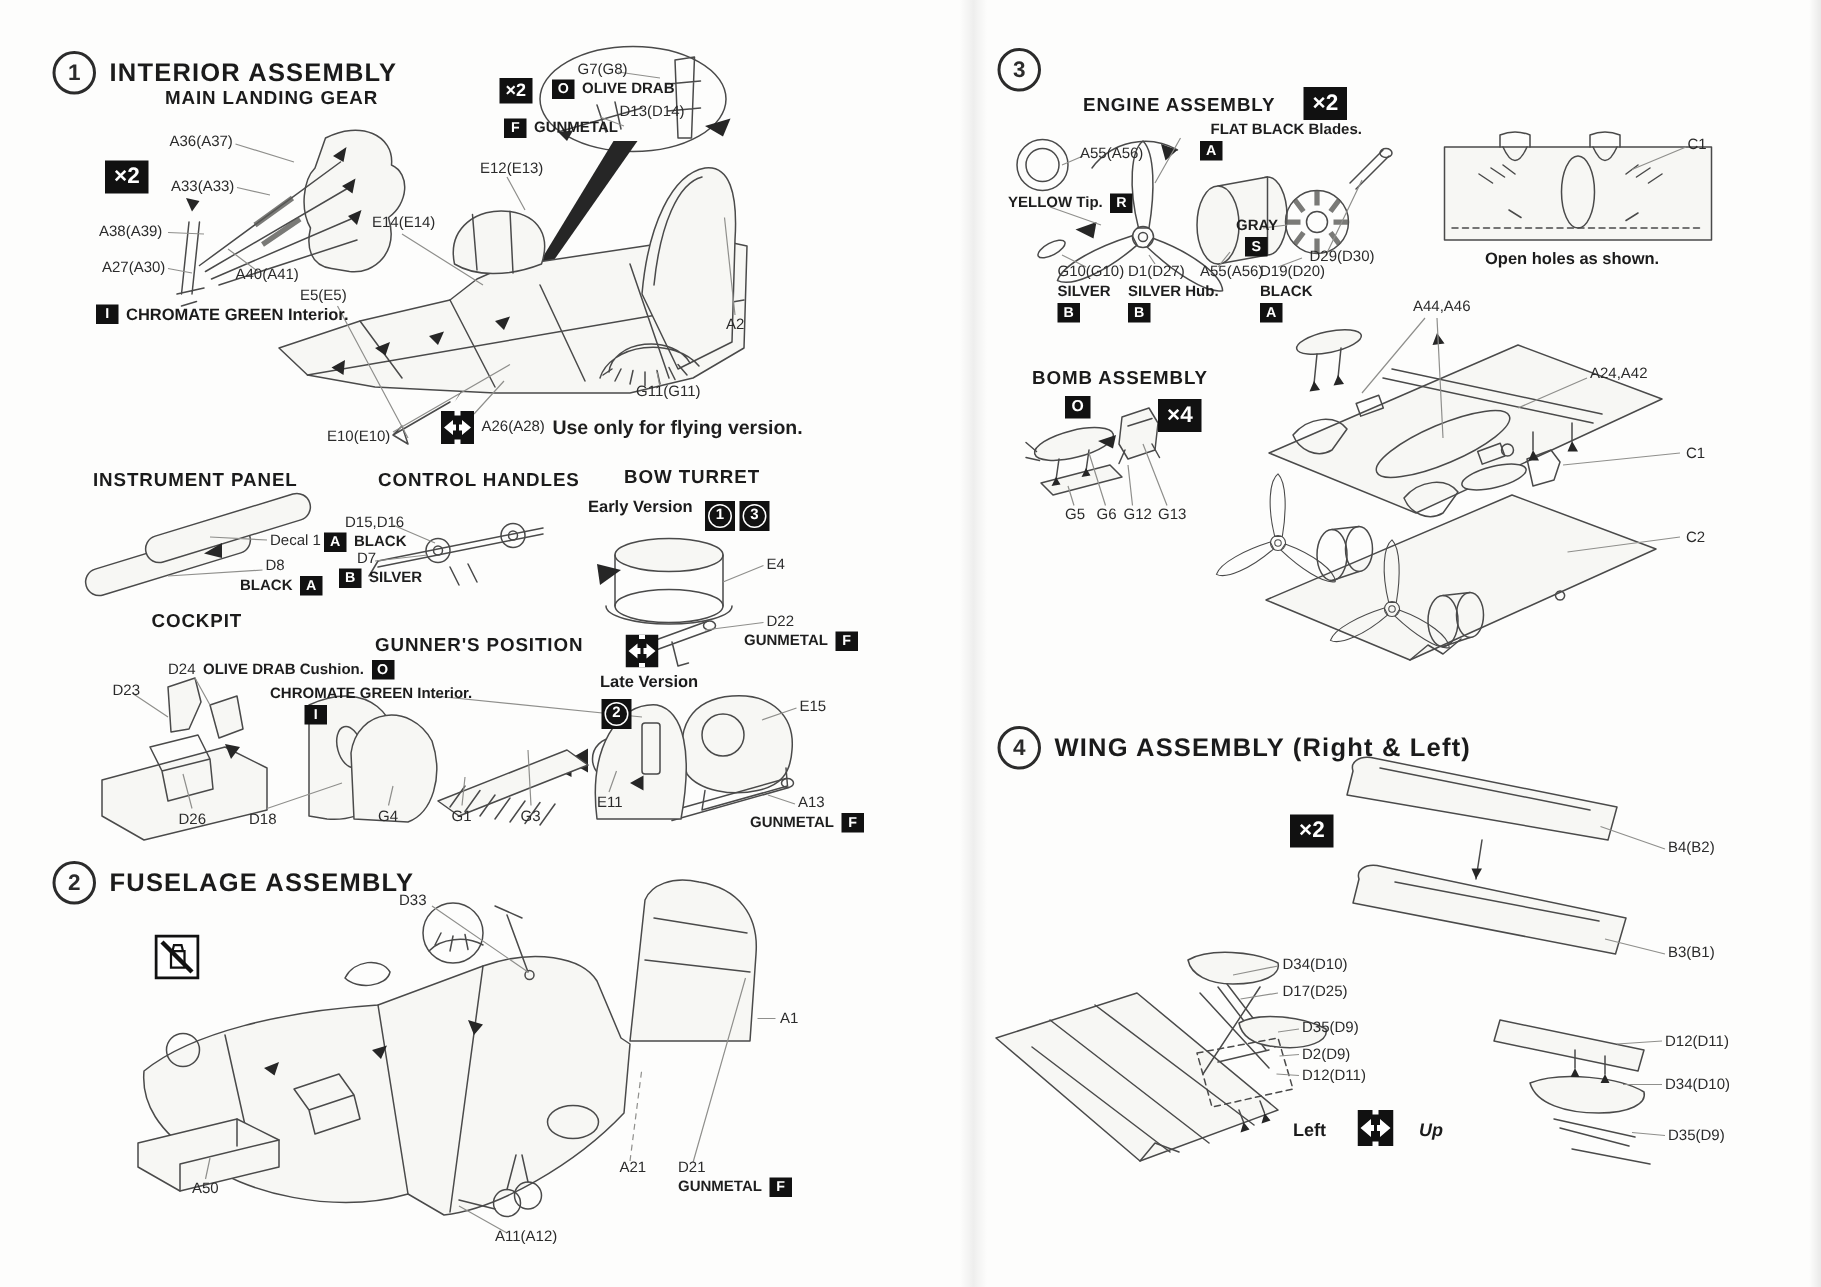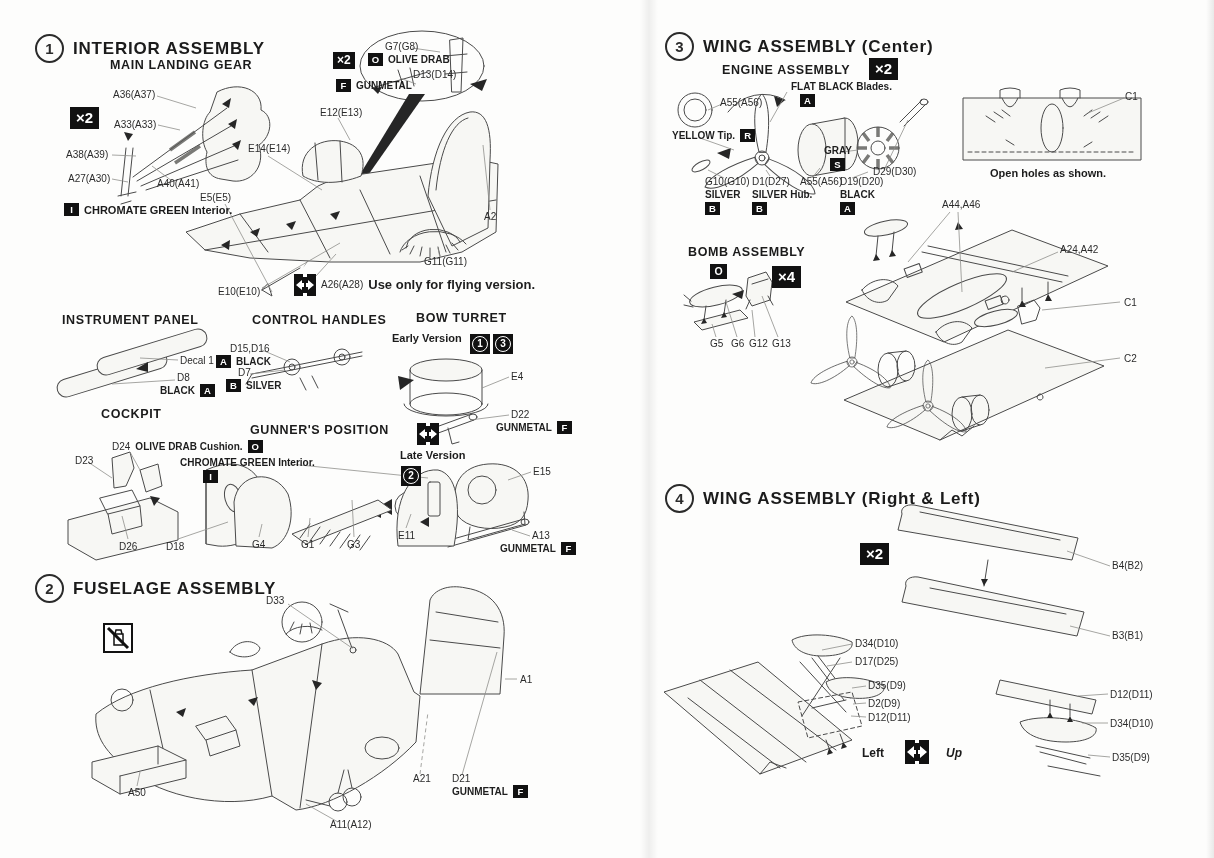--- a/index.html
+++ b/index.html
@@ -268,21 +268,20 @@
   <div class="sec" style="left:35px;top:34px;">
     <span class="n">1</span>
     <span class="t">INTERIOR ASSEMBLY</span>
   </div>
   <div class="sec" style="left:35px;top:574px;">
     <span class="n">2</span>
     <span class="t">FUSELAGE ASSEMBLY</span>
   </div>
   <div class="sec" style="left:665px;top:32px;">
     <span class="n">3</span>
-    <span class="t">WING ASSEMBLY (Center)</span>
   </div>
   <div class="sec" style="left:665px;top:484px;">
     <span class="n">4</span>
     <span class="t">WING ASSEMBLY (Right &amp; Left)</span>
   </div>
 
   <div class="sub" style="left:110px;top:58px;">MAIN LANDING GEAR</div>
   <div class="qty" style="left:70px;top:107px;">×2</div>
   <div class="lbl" style="left:113px;top:89px;">A36(A37)</div>
   <div class="lbl" style="left:114px;top:119px;">A33(A33)</div>
@@ -410,21 +409,21 @@
   <div class="lbl" style="left:413px;top:773px;">A21</div>
   <div class="lbl" style="left:452px;top:773px;">D21</div>
   <div class="lbl row" style="left:452px;top:785px;">
     <span class="b">GUNMETAL</span>
     <span class="code">F</span>
   </div>
 
   <div class="sub" style="left:722px;top:63px;">ENGINE ASSEMBLY</div>
   <div class="qty" style="left:869px;top:58px;">×2</div>
   <div class="lbl" style="left:720px;top:97px;">A55(A56)</div>
-  <div class="lbl b" style="left:763px;top:81px;padding-left:28px;">FLAT BLACK Blades.</div>
+  <div class="lbl b" style="left:779px;top:81px;padding-left:28px;">FLAT BLACK Blades.</div>
   <div class="lbl" style="left:800px;top:93px;"><span class="code">A</span></div>
   <div class="lbl row" style="left:672px;top:129px;">
     <span class="b">YELLOW Tip.</span>
     <span class="code">R</span>
   </div>
   <div class="lbl b" style="left:824px;top:145px;">GRAY</div>
   <div class="lbl" style="left:830px;top:157px;"><span class="code">S</span></div>
   <div class="lbl" style="left:873px;top:166px;">D29(D30)</div>
   <div class="lbl stack" style="left:705px;top:176px;">
     <div>G10(G10)</div>

